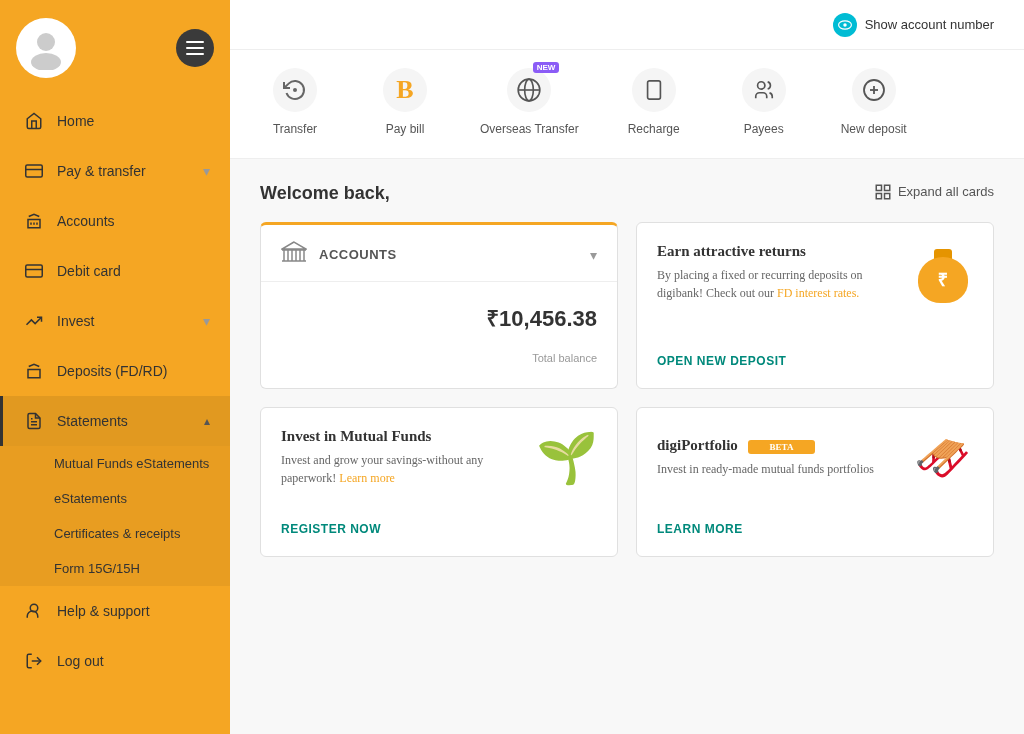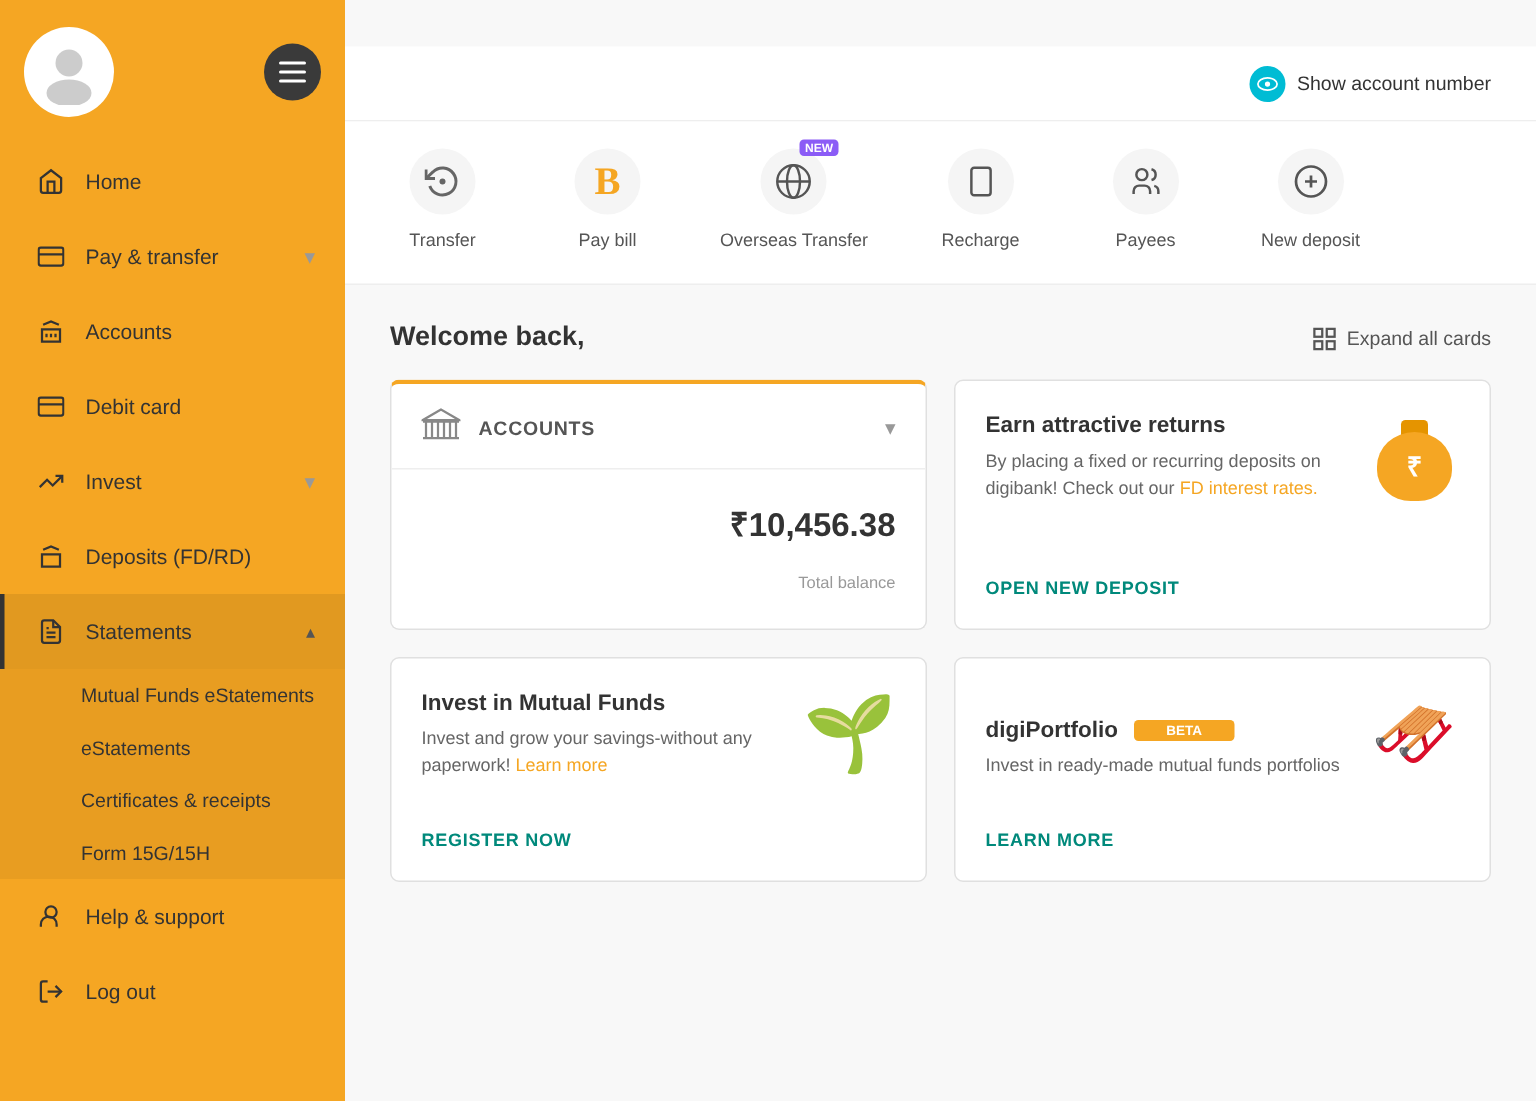--- a/index.html
+++ b/index.html
@@ -106,21 +106,20 @@
     
     .topbar {
       background: white;
       padding: 0 30px;
       display: flex;
       align-items: center;
       justify-content: flex-end;
       height: 50px;
       border-bottom: 1px solid #eee;
       flex-shrink: 0;
-      margin-top: 31px;
     }
     .show-account-btn {
       display: flex;
       align-items: center;
       gap: 8px;
       cursor: pointer;
       color: #333;
       font-size: 13px;
       background: none;
       border: none;
@@ -199,21 +198,21 @@
     }
 
     
     .dashboard {
       flex: 1;
       padding: 24px 30px;
       overflow-y: auto;
     }
     .welcome-bar {
       display: flex;
-      align-items: flex-end;
+      align-items: flex-start;
       justify-content: space-between;
       margin-bottom: 18px;
     }
     .welcome-text {
       font-size: 18px;
       font-weight: 600;
       color: #333;
     }
     .expand-all-btn {
       display: flex;
@@ -281,22 +280,23 @@
     .promo-card {
       padding: 20px;
       display: flex;
       flex-direction: column;
       justify-content: space-between;
       min-height: 150px;
       position: relative;
     }
     .promo-card-inner {
       display: flex;
-      align-items: flex-end;
+      align-items: center;
       justify-content: space-between;
+      font-family: Liberation Serif, serif;
     }
     .promo-text-wrap { flex: 1; padding-right: 10px; }
     .promo-title {
       font-size: 15px;
       font-weight: 700;
       color: #333;
       margin-bottom: 6px;
     }
     .promo-desc {
       font-size: 12px;

